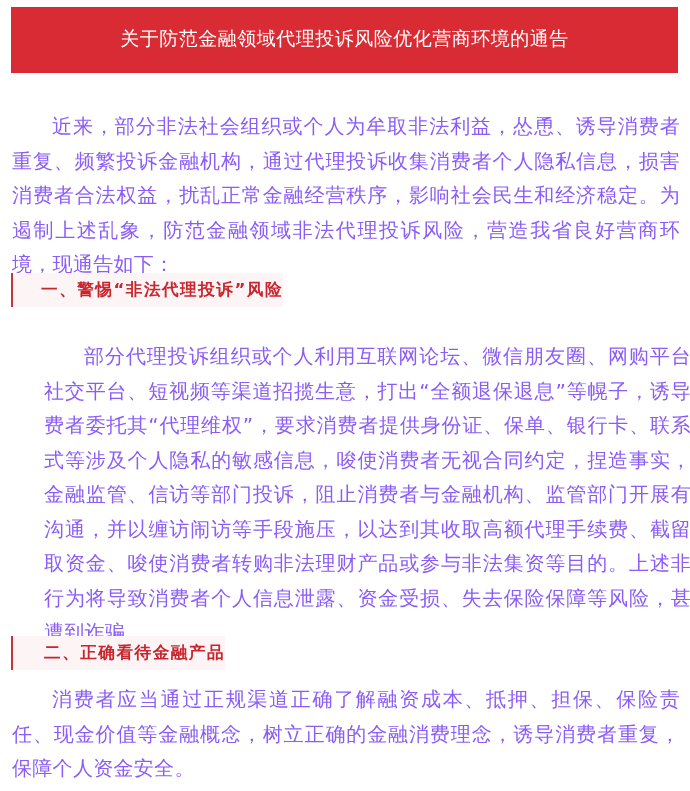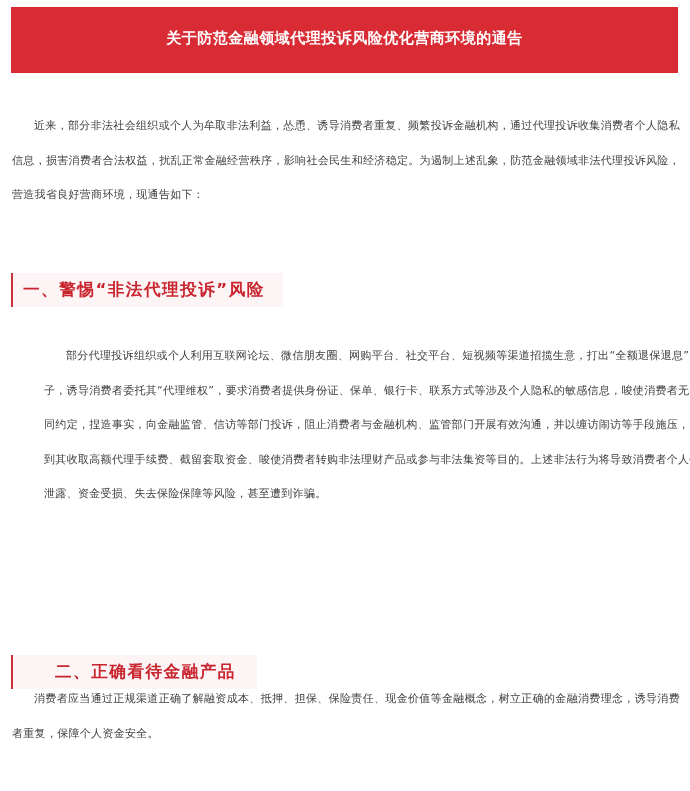--- a/index.html
+++ b/index.html
@@ -7,51 +7,51 @@
     width: 690px; height: 791px; overflow: hidden; position: relative;
     font-family: "DejaVu Sans", "Liberation Sans", sans-serif;
     color: #333333;
   }
   .banner {
     position: absolute; left: 11px; top: 7px; width: 667px; height: 66px;
     background: #d92b34;
   }
   .banner-title {
     position: absolute; left: 0; right: 0; top: 18px;
-    text-align: center; color: #ffffff; font-weight: bold;
-    font-size: 15px; letter-spacing: 0.5px; line-height: 26px;
+    text-align: center; color: #ffffff; font-weight: normal;
+    font-size: 19px; letter-spacing: 0.5px; line-height: 26px;
   }
   .para {
     position: absolute; left: 12px; width: 668px;
-    font-size: 11px; line-height: 34.5px; color: #404040;
+    font-size: 20px; line-height: 34.5px; color: #8b5cf6;
     text-indent: 2em; text-align: justify; margin: 0;
     letter-spacing: 0.3px;
   }
   .section-heading {
     position: absolute; left: 11px; height: 34px;
     border-left: 2px solid #c7343c;
     background: #fdf5f5;
   }
   .section-heading span {
     display: block; padding-left: 10px; line-height: 34px;
-    font-size: 16.6px; font-weight: bold; color: #c8252f; letter-spacing: 1.5px;
+    font-size: 16.6px; font-weight: bold; color: #c8252f; letter-spacing: 1.5px; text-align: right;
   }
 </style>
 </head>
 <body>
 
 <div class="banner">
   <div class="banner-title">关于防范金融领域代理投诉风险优化营商环境的通告</div>
 </div>
 
 <p class="para" style="top:109px;">近来，部分非法社会组织或个人为牟取非法利益，怂恿、诱导消费者重复、频繁投诉金融机构，通过代理投诉收集消费者个人隐私信息，损害消费者合法权益，扰乱正常金融经营秩序，影响社会民生和经济稳定。为遏制上述乱象，防范金融领域非法代理投诉风险，营造我省良好营商环境，现通告如下：</p>
 
 <div class="section-heading" style="top:273px; width:270px;">
   <span>一、警惕“非法代理投诉”风险</span>
 </div>
 
 <p class="para" style="top:339px;margin-left:32px;">部分代理投诉组织或个人利用互联网论坛、微信朋友圈、网购平台、社交平台、短视频等渠道招揽生意，打出“全额退保退息”等幌子，诱导消费者委托其“代理维权”，要求消费者提供身份证、保单、银行卡、联系方式等涉及个人隐私的敏感信息，唆使消费者无视合同约定，捏造事实，向金融监管、信访等部门投诉，阻止消费者与金融机构、监管部门开展有效沟通，并以缠访闹访等手段施压，以达到其收取高额代理手续费、截留套取资金、唆使消费者转购非法理财产品或参与非法集资等目的。上述非法行为将导致消费者个人信息泄露、资金受损、失去保险保障等风险，甚至遭到诈骗。</p>
 
-<div class="section-heading" style="top:655px; width:212px;padding-left:32px;">
+<div class="section-heading" style="top:636px; width:212px;">
   <span>二、正确看待金融产品</span>
 </div>
 
 <p class="para" style="top:682px;">消费者应当通过正规渠道正确了解融资成本、抵押、担保、保险责任、现金价值等金融概念，树立正确的金融消费理念，诱导消费者重复，保障个人资金安全。</p>
 
 </body></html>

